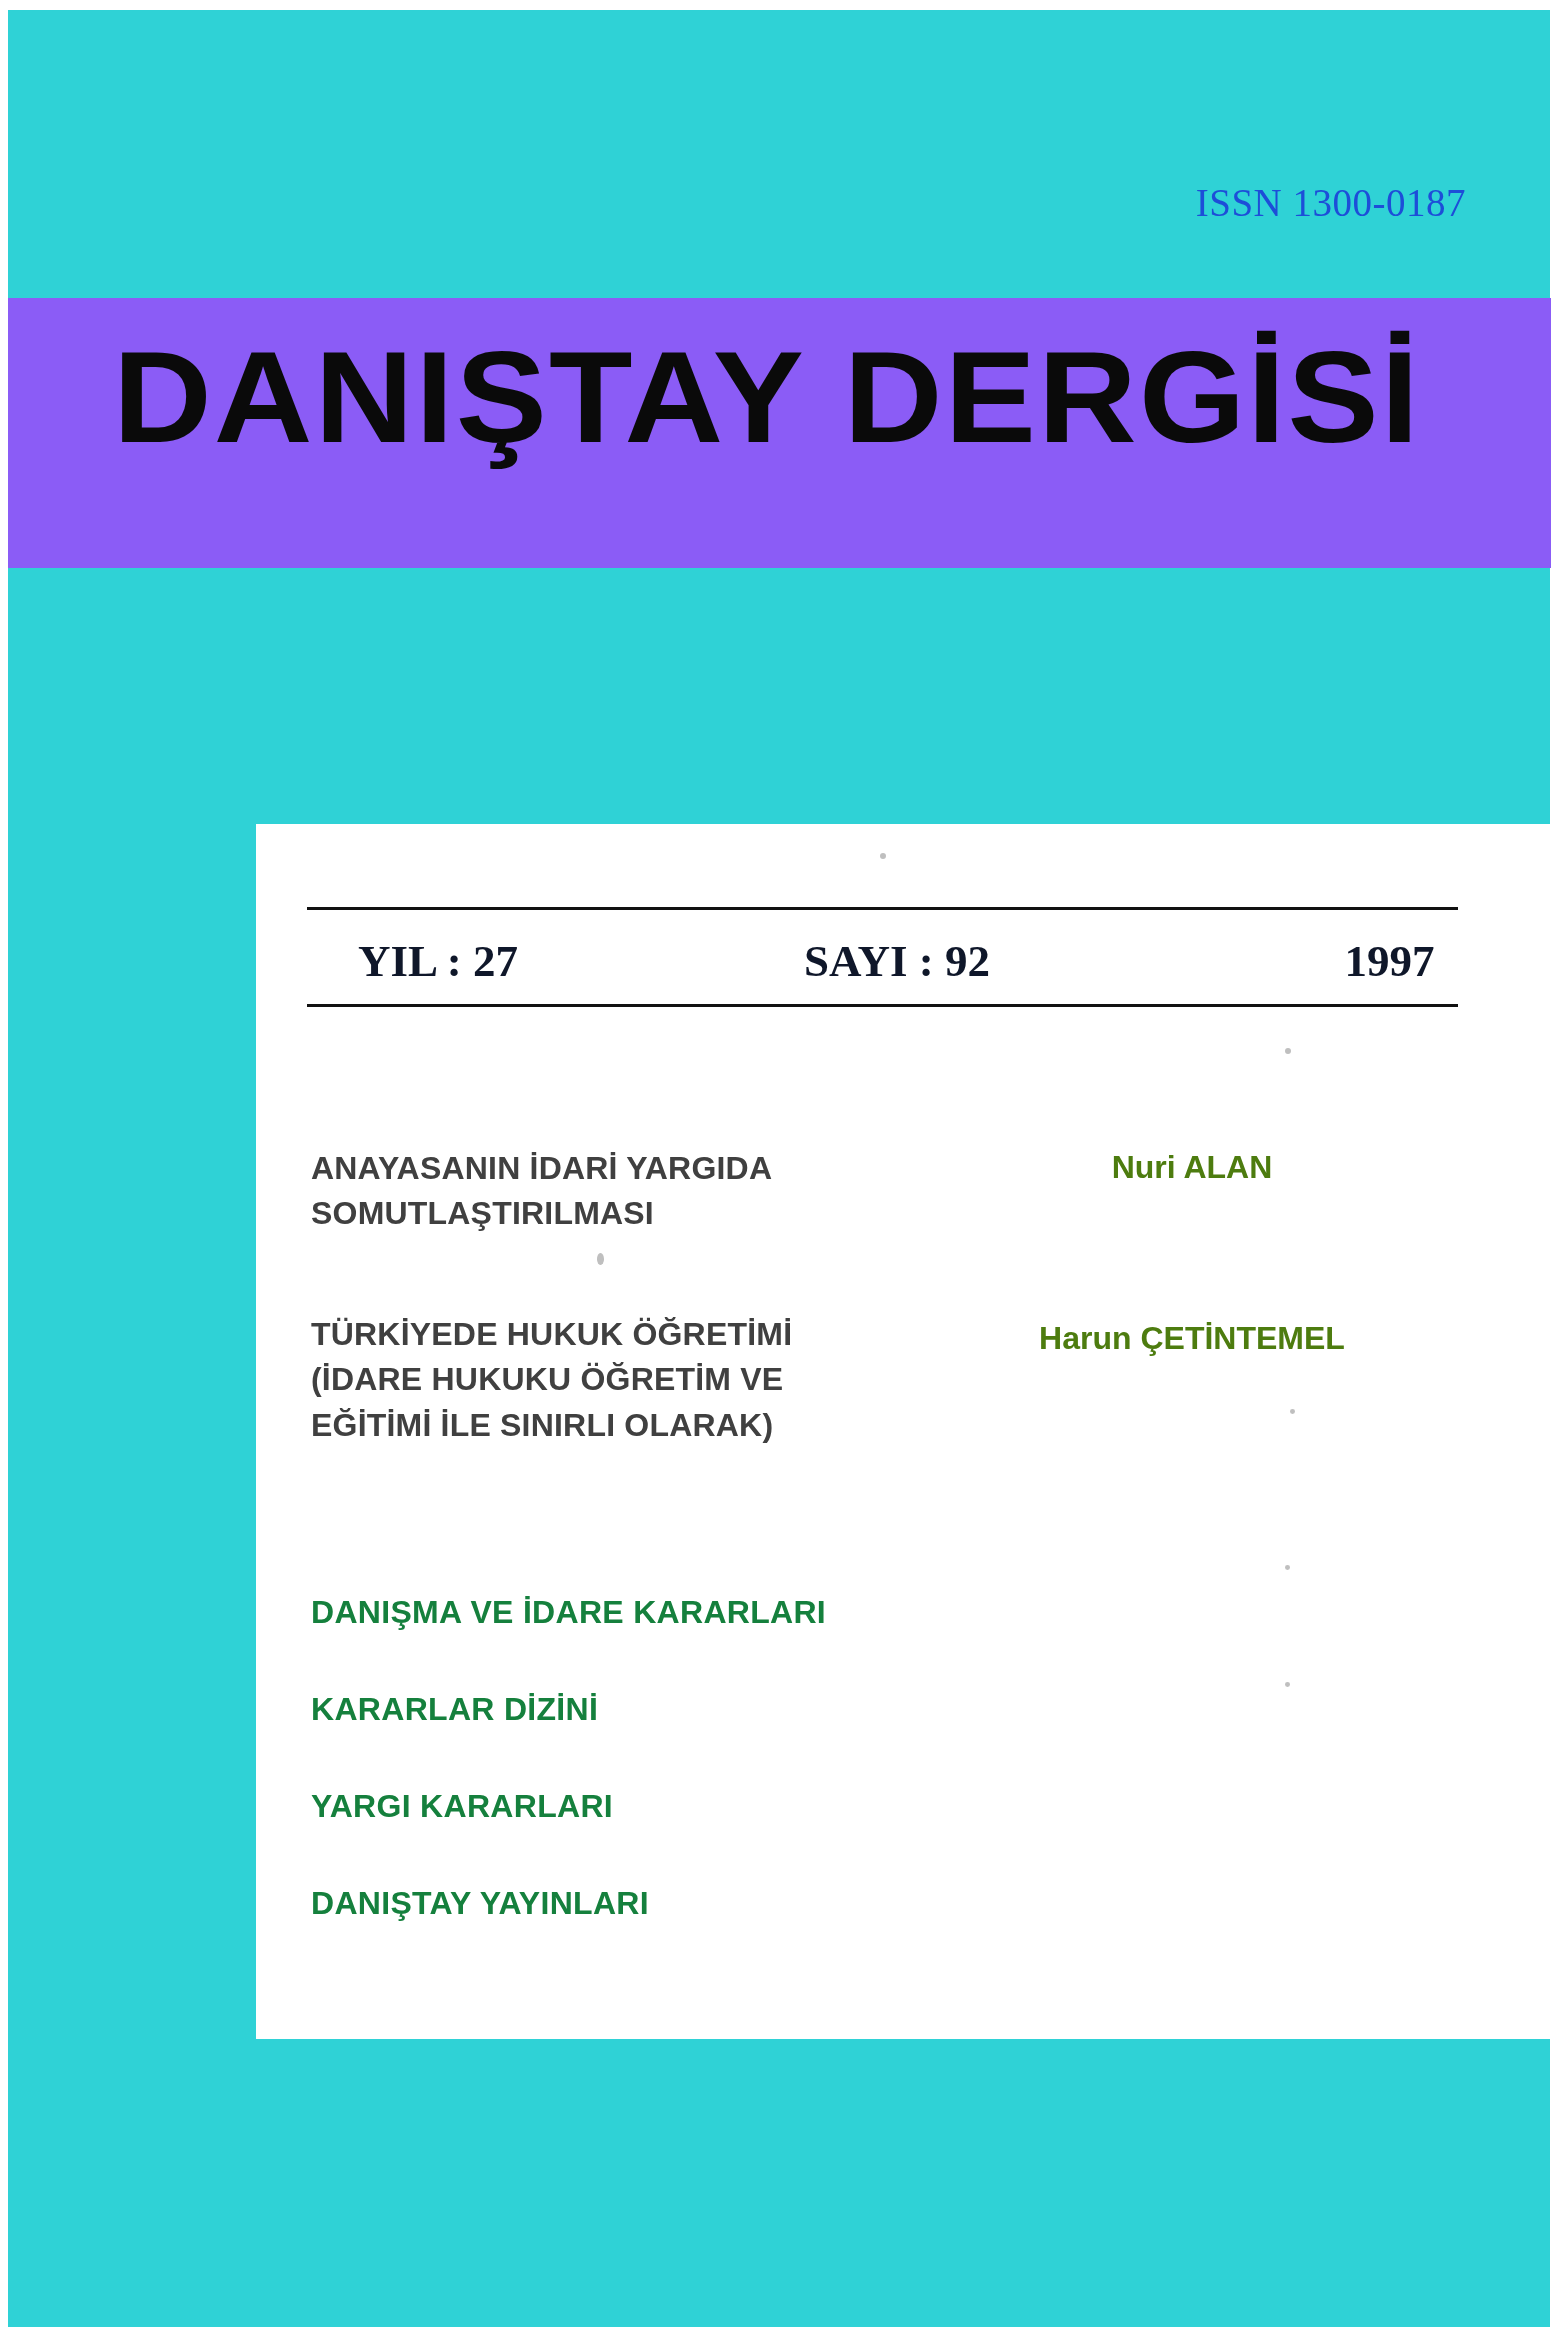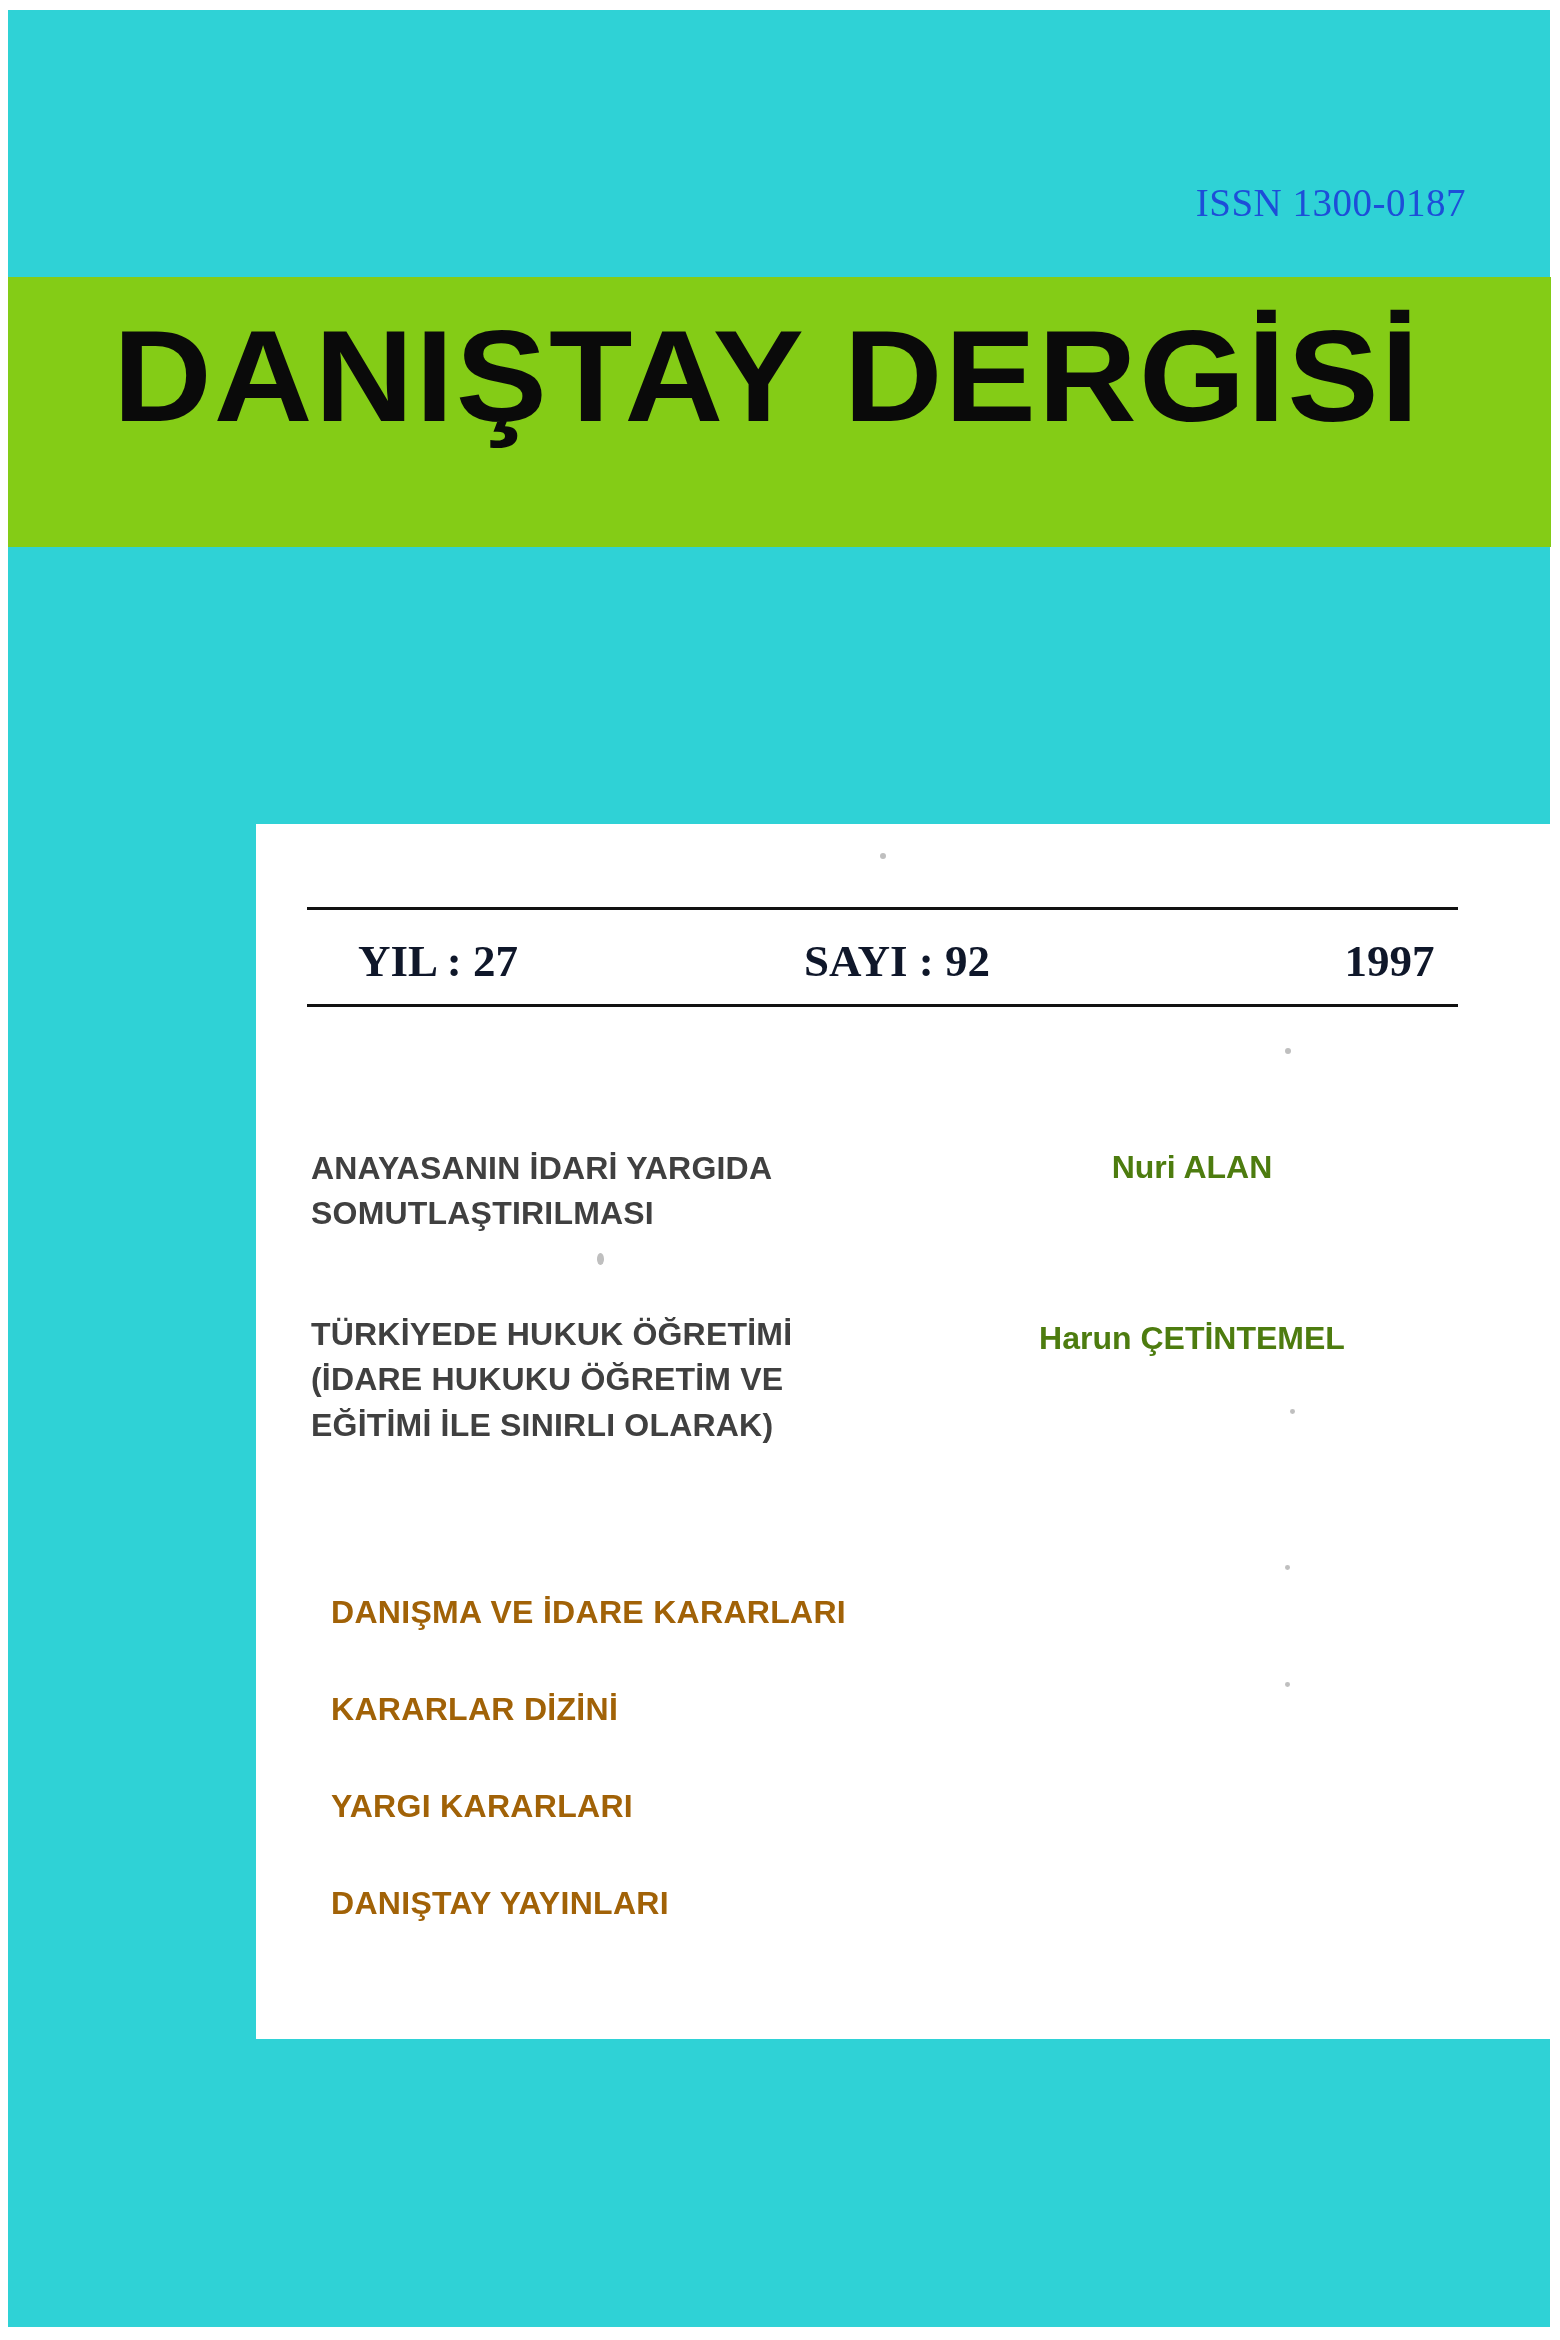--- a/index.html
+++ b/index.html
@@ -62,24 +62,24 @@
     font-size: 39px;
     letter-spacing: 0.5px;
     color: #1d4ed8;
     white-space: nowrap;
   }
 
   
   .title-band {
     position: absolute;
     left: 7.8px;
-    top: 277px;
+    top: 298px;
     width: 1543px;
     height: 270px;
-    background: #84cc16;
+    background: #8b5cf6;
   }
   .title-text {
     position: absolute;
     left: 105px;
     top: 35px;
     font-family: "Liberation Sans", sans-serif;
     font-weight: bold;
     font-size: 129px;
     line-height: 1.0;
     letter-spacing: 2px;
@@ -172,25 +172,24 @@
 
   .section-list {
     position: absolute;
     left: 55px;
     top: 770px;
   }
   .section-item {
     font-family: "Liberation Sans", sans-serif;
     font-weight: bold;
     font-size: 32px;
-    color: #a16207;
+    color: #15803d;
     margin-bottom: 60px;
     letter-spacing: 0.3px;
     white-space: nowrap;
-    margin-left: 20px;
   }
 
   
   .speck {
     position: absolute;
     background: #8a8a8a;
     border-radius: 50%;
     opacity: 0.55;
   }
 </style>

